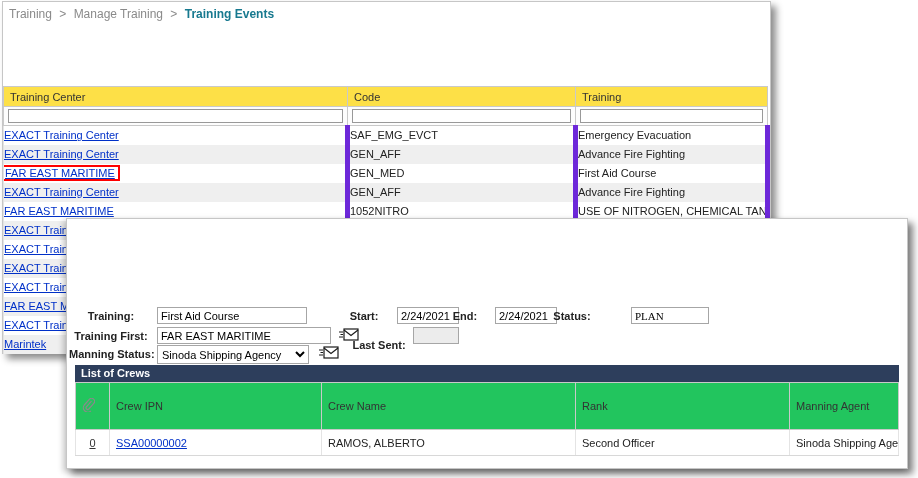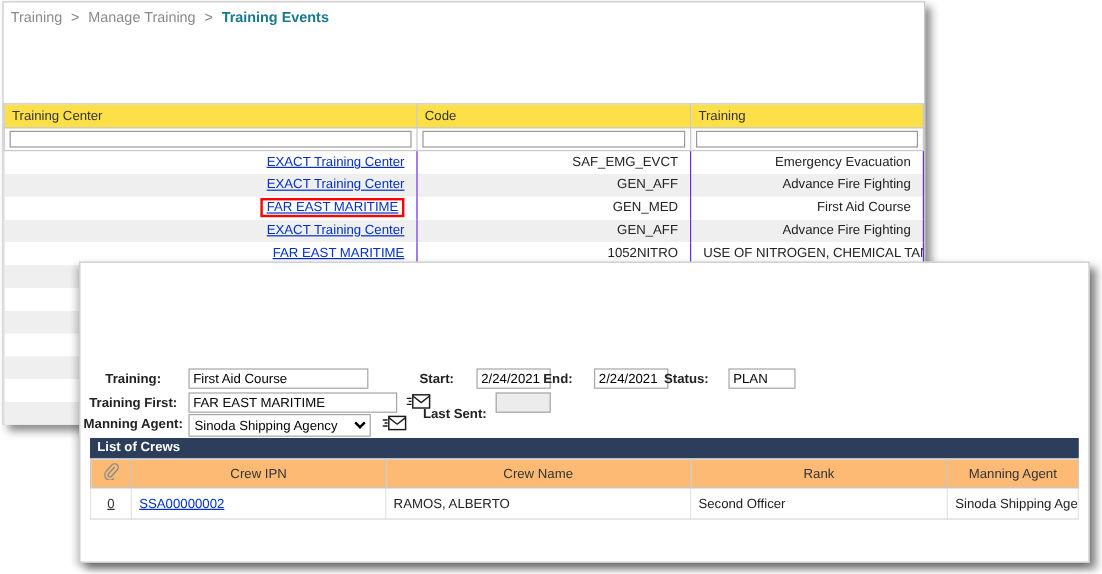--- a/index.html
+++ b/index.html
@@ -42,23 +42,23 @@
     background: #fde047; border: 1px solid #c9c9c9;
     font-weight: normal; text-align: left; padding: 3px 6px;
     height: 20px; color: #333;
   }
   .ev-table tr.filter-row th { background: #fdfdfd; padding: 2px 4px; height: 19px; }
   .filter-input {
     width: 100%; height: 14px; border: 1px solid #999;
     font-size: 10px; font-family: inherit; padding: 0 2px;
   }
   .ev-table td {
-    padding: 0 10px; height: 19px;
-    border-left: 1px solid #e3e3e3; border-right: 1px solid #6d28d9;
-    white-space: nowrap; overflow: hidden; color: #222; text-align: right;
+    padding: 0 0; height: 19px;
+    border-left: 1px solid #e3e3e3; border-right: 5px solid #6d28d9;
+    white-space: nowrap; overflow: hidden; color: #222;
   }
   .ev-table tbody tr:nth-child(even) td { background: #efefef; }
   a.link { color: #0030c8; text-decoration: underline; cursor: pointer; }
   .red-box {
     display: inline-block; border: 2px solid #ff0000;
     padding: 0 3px; margin-left: -4px;
   }
 
   
   .fld-label {
@@ -84,22 +84,22 @@
     position: absolute; left: 8px; top: 146px; width: calc(100% - 16px);
     height: 17px; line-height: 17px;
     background: #2d3e5c; color: #ffffff;
     font-size: 11px; font-weight: bold; padding-left: 6px;
   }
   .crews-table {
     position: absolute; left: 8px; top: 163px; width: calc(100% - 16px);
     border-collapse: collapse; table-layout: fixed; font-size: 11px;
   }
   .crews-table th {
-    background: #fdba74; border: 1px solid #c9c9c9;
-    font-weight: normal; text-align: center; padding: 3px 6px;
+    background: #22c55e; border: 1px solid #c9c9c9;
+    font-weight: normal; text-align: left; padding: 15px 6px;
     height: 20px; color: #333;
   }
   .crews-table td {
     background: #fff;
     border-left: 1px solid #e4e4e4; border-right: 1px solid #e4e4e4;
     border-bottom: 1px solid #d8d8d8;
     padding: 6px; height: 26px; color: #222; white-space: nowrap; overflow: hidden;
   }
   .cell-center { text-align: center; }
   a.attach-link { color: #333; text-decoration: underline; cursor: pointer; }
@@ -203,37 +203,37 @@
 <div class="window" id="detail-window">
 
 
   <span class="fld-label" style="left:2px; top:91px; width:84px;">Training:</span>
   <input class="fld-input" style="left: 90px; top: 88px; width: 150px;" value="First Aid Course">
   <span class="fld-label" style="left:268px; top:91px; width:58px;">Start:</span>
   <input class="fld-input" style="left: 330px; top: 88px; width: 62px;" value="2/24/2021">
   <span class="fld-label" style="left:372px; top:91px; width:52px;">End:</span>
   <input class="fld-input" style="left: 428px; top: 88px; width: 62px;" value="2/24/2021">
   <span class="fld-label" style="left:474px; top:91px; width:62px;">Status:</span>
-  <input class="fld-input" style="left: 540px; top: 88px; width: 56px;" value="PLAN">
+  <input class="fld-input" style="left: 564px; top: 88px; width: 78px; font-family: Liberation Serif, serif;" value="PLAN">
 
   <span class="fld-label" style="left:2px; top:111px; width:84px;">Training First:</span>
   <input class="fld-input" style="left: 90px; top: 108px; width: 174px;" value="FAR EAST MARITIME">
   <button class="icon-btn" style="left:270px; top:108px;">
     <span>
       <svg width="22" height="15" viewBox="0 0 22 15">
           <rect x="6" y="2" width="14" height="11" fill="#fff" stroke="#1a1a1a" stroke-width="1.2"></rect>
           <path d="M6 3 L13 8.5 L20 3" fill="none" stroke="#1a1a1a" stroke-width="1.2"></path>
           <path d="M1 5 h4 M2.5 7.5 h2.5 M1 10 h4" stroke="#1a1a1a" stroke-width="1.2"></path>
         </svg>
     </span>
   </button>
   <span class="fld-label" style="left:282px; top:120px; width:60px;">Last Sent:</span>
   <input class="fld-input readonly" style="left: 346px; top: 108px; width: 46px;" value="">
 
-  <span class="fld-label" style="left:2px; top:129px; width:84px;">Manning Agent:</span>
+  <span class="fld-label" style="left:2px; top:129px; width:84px;">Manning Status:</span>
   <select class="fld-select" style="left:90px; top:126px; width:152px;">
     <option>Sinoda Shipping Agency</option>
   </select>
   <button class="icon-btn" style="left:250px; top:126px;">
     <span>
       <svg width="22" height="15" viewBox="0 0 22 15">
           <rect x="6" y="2" width="14" height="11" fill="#fff" stroke="#1a1a1a" stroke-width="1.2"></rect>
           <path d="M6 3 L13 8.5 L20 3" fill="none" stroke="#1a1a1a" stroke-width="1.2"></path>
           <path d="M1 5 h4 M2.5 7.5 h2.5 M1 10 h4" stroke="#1a1a1a" stroke-width="1.2"></path>
         </svg>

